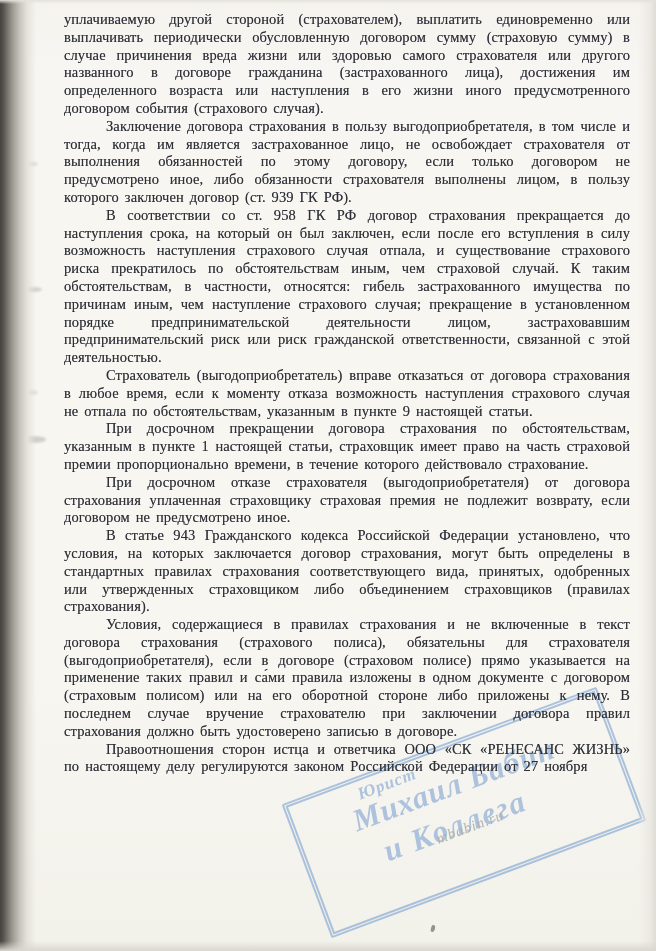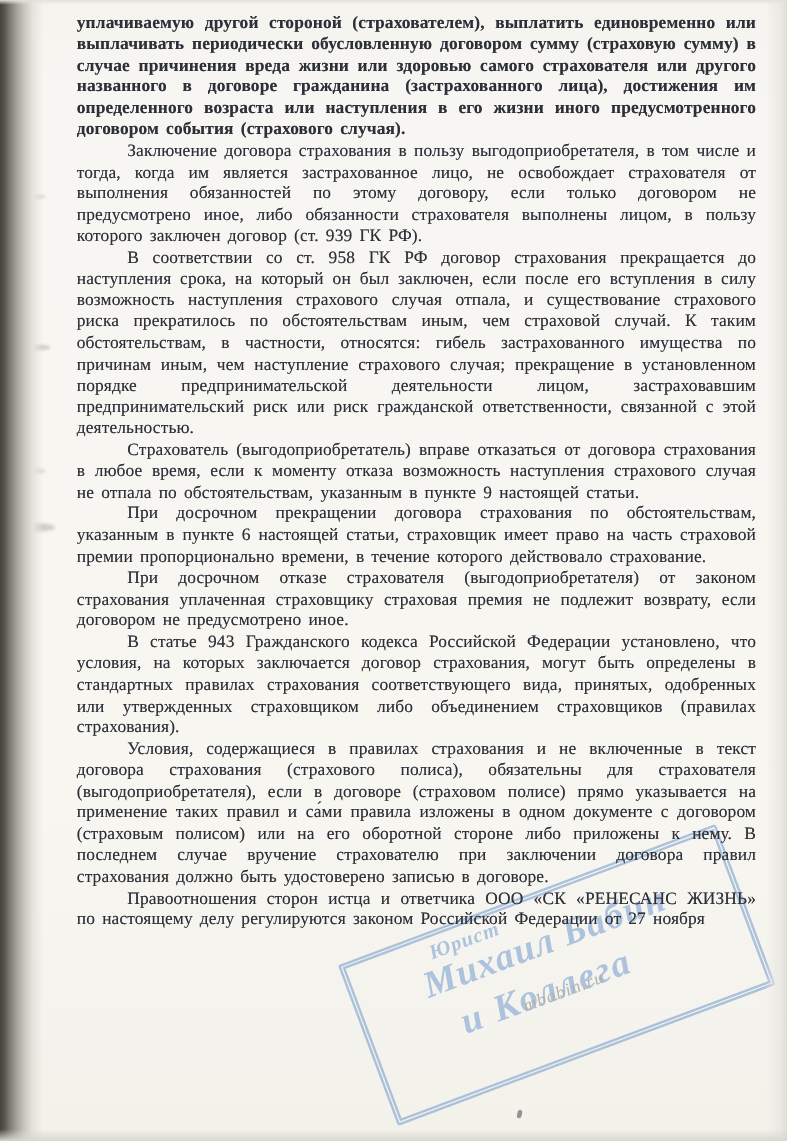--- a/index.html
+++ b/index.html
@@ -21,21 +21,21 @@
 
   
   .text-block{
     position:absolute;left:64px;top:11px;width:566px;z-index:2;
     color:#2e3038;
     font-size:14.5px;line-height:17.8px;
     text-align:justify;word-spacing:2.2px;letter-spacing:.1px;
     text-shadow:0 0 .5px rgba(46,48,60,.55);
   }
   .text-block p{margin:0;text-indent:42px;}
-  .text-block p.cont{text-indent:0;font-weight:bold;}
+  .text-block p.cont{text-indent:0;}
 
   
   .stamp{
     position:absolute;left:296px;top:741px;width:326px;height:133px;z-index:1;
     transform:rotate(-20.5deg);
     border:5px double rgba(148,177,214,.85);
     border-radius:2px;opacity:.9;
   }
   .stamp-inner{position:relative;width:100%;height:100%;
     color:rgba(150,179,216,.85);font-style:italic;font-weight:700;text-align:center;}
@@ -65,22 +65,22 @@
       <span class="stamp-name2">и Коллега</span>
       <span class="stamp-url">mbabin.ru</span>
     </div>
   </div>
 
   <div class="text-block">
     <p class="cont">уплачиваемую другой стороной (страхователем), выплатить единовременно или выплачивать периодически обусловленную договором сумму (страховую сумму) в случае причинения вреда жизни или здоровью самого страхователя или другого названного в договоре гражданина (застрахованного лица), достижения им определенного возраста или наступления в его жизни иного предусмотренного договором события (страхового случая).</p>
     <p>Заключение договора страхования в пользу выгодоприобретателя, в том числе и тогда, когда им является застрахованное лицо, не освобождает страхователя от выполнения обязанностей по этому договору, если только договором не предусмотрено иное, либо обязанности страхователя выполнены лицом, в пользу которого заключен договор (ст. 939 ГК РФ).</p>
     <p>В соответствии со ст. 958 ГК РФ договор страхования прекращается до наступления срока, на который он был заключен, если после его вступления в силу возможность наступления страхового случая отпала, и существование страхового риска прекратилось по обстоятельствам иным, чем страховой случай. К таким обстоятельствам, в частности, относятся: гибель застрахованного имущества по причинам иным, чем наступление страхового случая; прекращение в установленном порядке предпринимательской деятельности лицом, застраховавшим предпринимательский риск или риск гражданской ответственности, связанной с этой деятельностью.</p>
     <p>Страхователь (выгодоприобретатель) вправе отказаться от договора страхования в любое время, если к моменту отказа возможность наступления страхового случая не отпала по обстоятельствам, указанным в пункте 9 настоящей статьи.</p>
-    <p>При досрочном прекращении договора страхования по обстоятельствам, указанным в пункте 6 настоящей статьи, страховщик имеет право на часть страховой премии пропорционально времени, в течение которого действовало страхование.</p>
-    <p>При досрочном отказе страхователя (выгодоприобретателя) от законом страхования уплаченная страховщику страховая премия не подлежит возврату, если договором не предусмотрено иное.</p>
+    <p>При досрочном прекращении договора страхования по обстоятельствам, указанным в пункте 1 настоящей статьи, страховщик имеет право на часть страховой премии пропорционально времени, в течение которого действовало страхование.</p>
+    <p>При досрочном отказе страхователя (выгодоприобретателя) от договора страхования уплаченная страховщику страховая премия не подлежит возврату, если договором не предусмотрено иное.</p>
     <p>В статье 943 Гражданского кодекса Российской Федерации установлено, что условия, на которых заключается договор страхования, могут быть определены в стандартных правилах страхования соответствующего вида, принятых, одобренных или утвержденных страховщиком либо объединением страховщиков (правилах страхования).</p>
     <p>Условия, содержащиеся в правилах страхования и не включенные в текст договора страхования (страхового полиса), обязательны для страхователя (выгодоприобретателя), если в договоре (страховом полисе) прямо указывается на применение таких правил и са́ми правила изложены в одном документе с договором (страховым полисом) или на его оборотной стороне либо приложены к нему. В последнем случае вручение страхователю при заключении договора правил страхования должно быть удостоверено записью в договоре.</p>
     <p>Правоотношения сторон истца и ответчика ООО «СК «РЕНЕСАНС ЖИЗНЬ» по настоящему делу регулируются законом Российской Федерации от 27 ноября</p>
   </div>
 
   <div class="artifact a1"></div>
   <div class="artifact a2"></div>
   <div class="artifact a3"></div>
   <div class="artifact a4"></div>
   <div class="artifact a5"></div>

